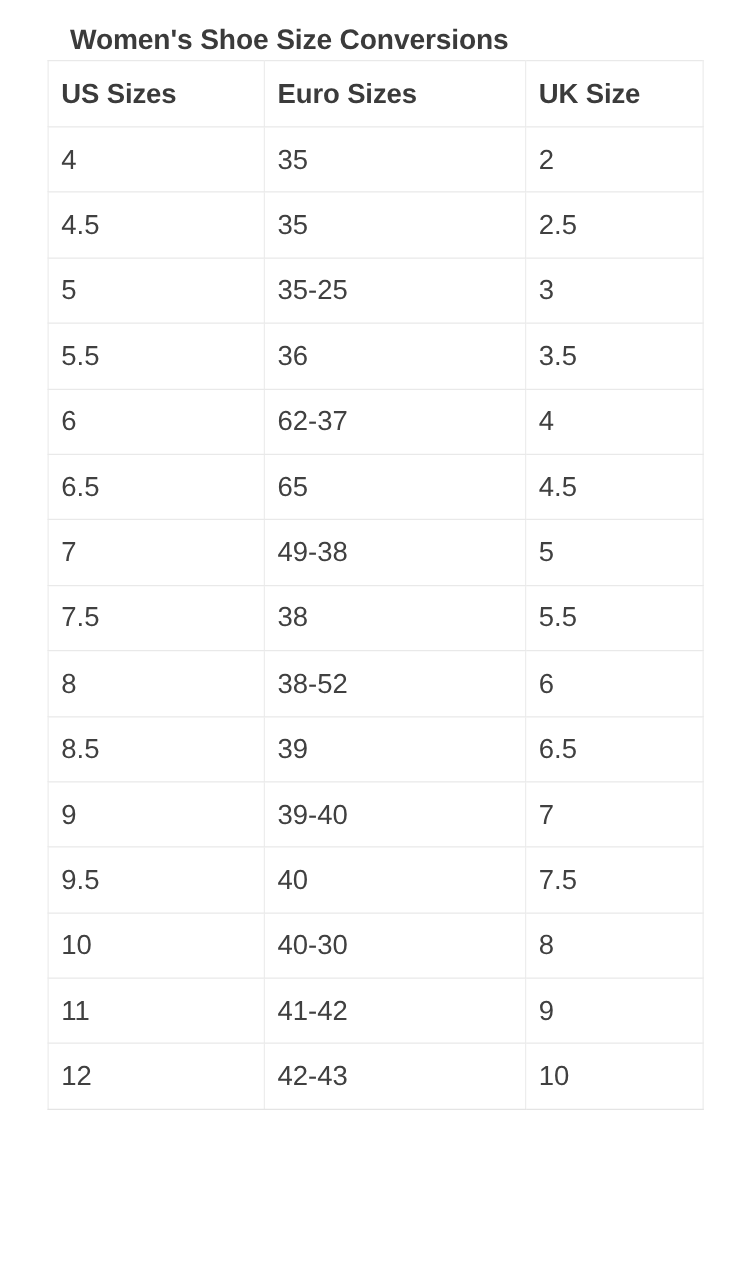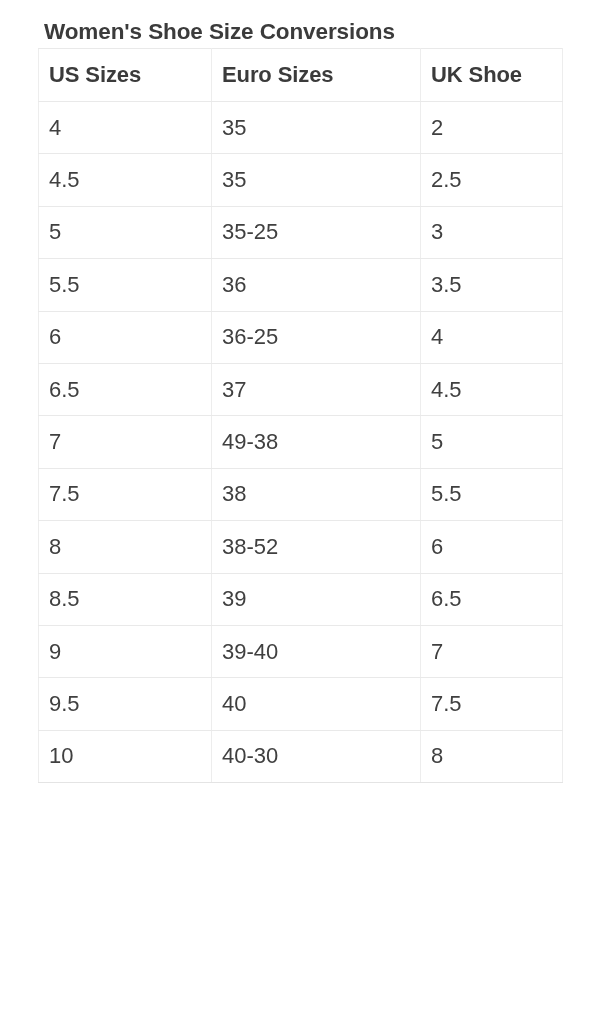--- a/index.html
+++ b/index.html
@@ -33,21 +33,21 @@
     top: -17px;
     font-size: 21px;
     font-weight: bold;
     letter-spacing: 0.5px;
     color: #fcfcfc;
     white-space: nowrap;
   }
 
   .page-title {
     position: absolute;
-    left: 44px;
+    left: 56px;
     top: 19px;
     margin: 0;
     font-size: 22.5px;
     font-weight: bold;
     color: #3b3b3b;
     letter-spacing: -0.1px;
     white-space: nowrap;
   }
 
   .size-table-wrap {
@@ -110,21 +110,21 @@
   <table class="size-table">
     <colgroup>
       <col class="c-us">
       <col class="c-euro">
       <col class="c-uk">
     </colgroup>
     <thead>
       <tr>
         <th>US Sizes</th>
         <th>Euro Sizes</th>
-        <th>UK Shoe</th>
+        <th>UK Size</th>
       </tr>
     </thead>
     <tbody>
         <tr>
           <td>4</td>
           <td>35</td>
           <td>2</td>
         </tr>
         <tr>
           <td>4.5</td>
@@ -136,26 +136,26 @@
           <td>35-25</td>
           <td>3</td>
         </tr>
         <tr>
           <td>5.5</td>
           <td>36</td>
           <td>3.5</td>
         </tr>
         <tr>
           <td>6</td>
-          <td>36-25</td>
+          <td>62-37</td>
           <td>4</td>
         </tr>
         <tr>
           <td>6.5</td>
-          <td>37</td>
+          <td>65</td>
           <td>4.5</td>
         </tr>
         <tr>
           <td>7</td>
           <td>49-38</td>
           <td>5</td>
         </tr>
         <tr>
           <td>7.5</td>
           <td>38</td>
@@ -179,15 +179,25 @@
         <tr>
           <td>9.5</td>
           <td>40</td>
           <td>7.5</td>
         </tr>
         <tr>
           <td>10</td>
           <td>40-30</td>
           <td>8</td>
         </tr>
+        <tr>
+          <td>11</td>
+          <td>41-42</td>
+          <td>9</td>
+        </tr>
+        <tr>
+          <td>12</td>
+          <td>42-43</td>
+          <td>10</td>
+        </tr>
       </tbody>
   </table>
 </div>
 
 </body></html>

